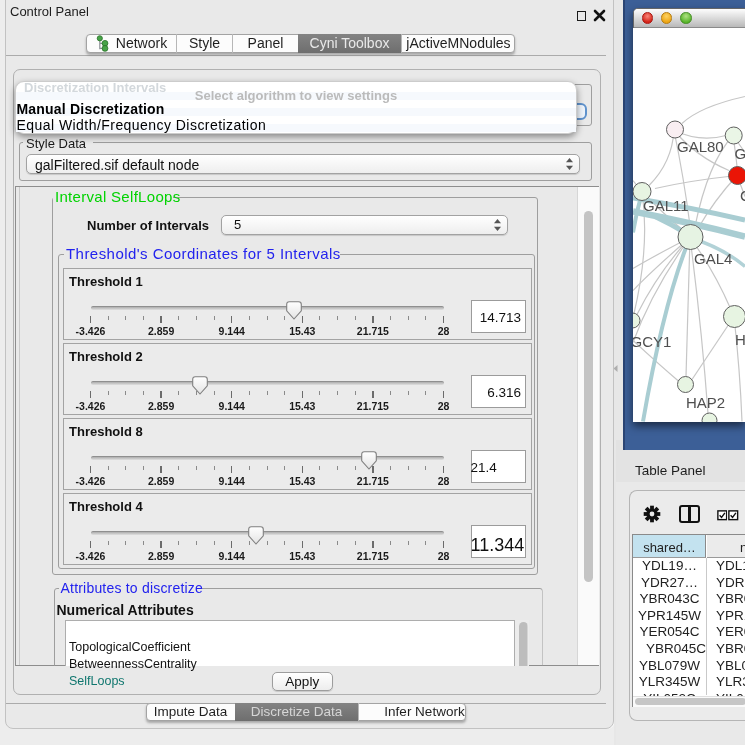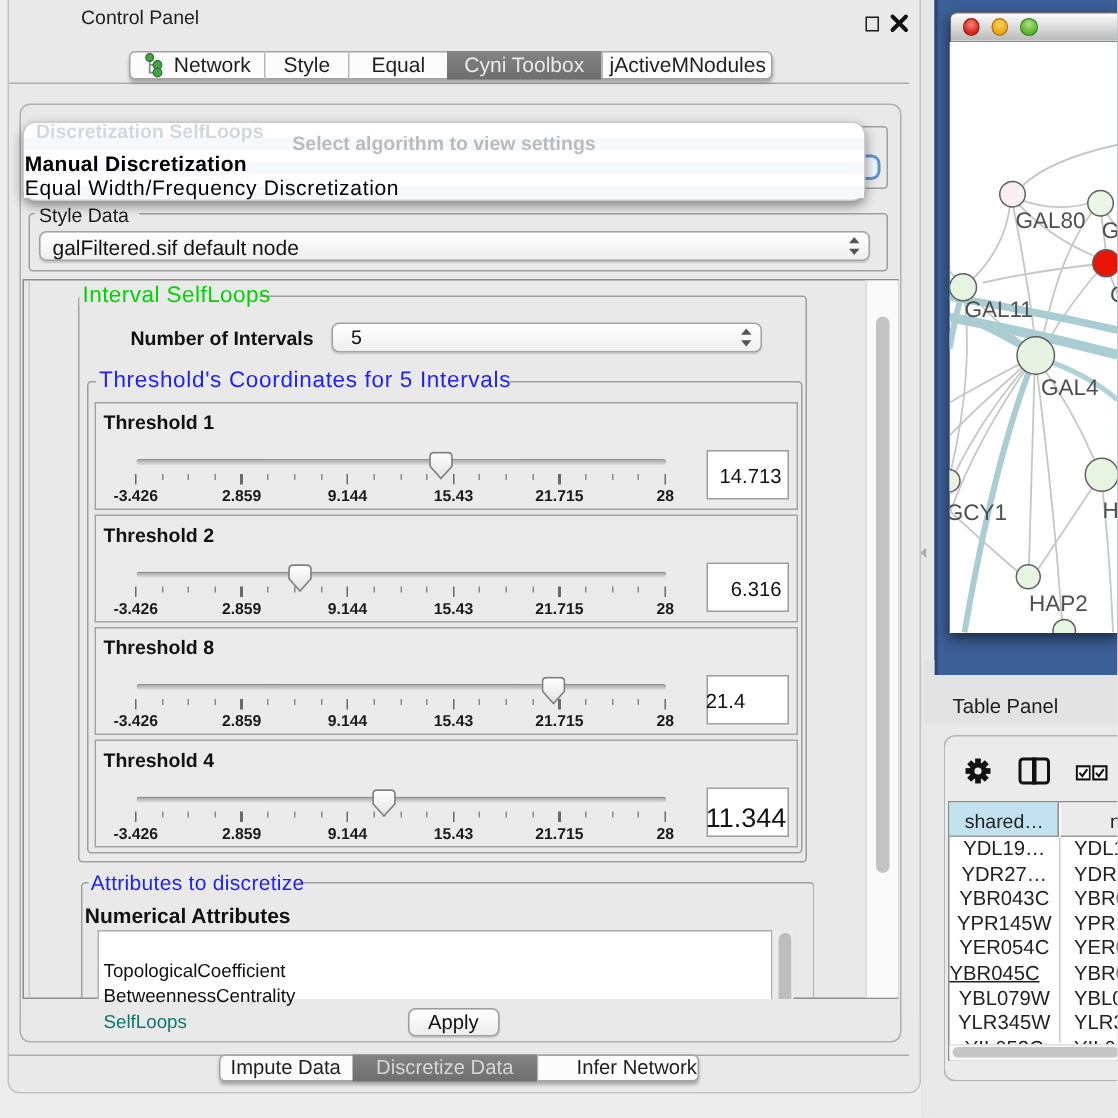--- a/index.html
+++ b/index.html
@@ -2,30 +2,30 @@
 <html><head><meta charset="utf-8"><style>
 
 * { margin:0; padding:0; box-sizing:border-box; }
 html,body { width:745px; height:745px; overflow:hidden; }
 body { font-family:"Liberation Sans",sans-serif; background:#ededed; position:relative; }
 .t { position:absolute; white-space:nowrap; }
 
 </style></head><body>
 <div style="position:absolute;left:4.5px;top:-8px;width:609px;height:737px;background:#e9e9e9;border:1px solid #c2c2c2;border-radius:8px;box-shadow:1px 0 0 #f7f7f7;"></div>
 <div style="position:absolute;left:613.5px;top:0px;width:9.5px;height:745px;background:#e7e7e7;"></div>
-<div class="t" style="position:absolute;left:10px;top:4px;width:200px;height:16px;font-size:13px;color:#1d1d1d;margin-left:44px;">Control Panel</div>
+<div class="t" style="position:absolute;left:10px;top:4px;width:200px;height:16px;font-size:13px;color:#1d1d1d;">Control Panel</div>
 <div style="position:absolute;left:576.5px;top:11px;width:9.5px;height:9.5px;border:1.5px solid #1a1a1a;background:transparent;"></div>
 <svg style="position:absolute;left:593px;top:9px" width="13" height="13" viewBox="0 0 13 13">
     <path d="M2 2 L11 11 M11 2 L2 11" stroke="#111" stroke-width="2.6" stroke-linecap="round"></path>
   </svg>
 <div style="position:absolute;left:6px;top:55px;width:600px;height:1px;background:#ababab;"></div>
 <div style="position:absolute;left:86px;top:33.5px;width:429px;height:19px;border:1px solid #a3a3a3;border-radius:4px;background:#fcfcfc;box-shadow:0 2px 2.5px rgba(0,0,0,0.28);"></div>
 <div style="position:absolute;left:86px;top:33.5px;width:90px;height:19px;display:flex;align-items:center;justify-content:center;font-size:14px;padding-left:21px;color:#1f1f1f;border-radius:4px 0 0 4px;">Network</div>
 <div style="position:absolute;left:176px;top:33.5px;width:56px;height:19px;display:flex;align-items:center;justify-content:center;font-size:14px;color:#1f1f1f;border-left:1px solid #b7b7b7;">Style</div>
-<div style="position:absolute;left:232px;top:33.5px;width:66px;height:19px;display:flex;align-items:center;justify-content:center;font-size:14px;color:#1f1f1f;border-left:1px solid #b7b7b7;">Equal</div>
+<div style="position:absolute;left:232px;top:33.5px;width:66px;height:19px;display:flex;align-items:center;justify-content:center;font-size:14px;color:#1f1f1f;border-left:1px solid #b7b7b7;">Panel</div>
 <div style="position:absolute;left:298px;top:33.5px;width:103px;height:19px;display:flex;align-items:center;justify-content:center;font-size:14px;background:linear-gradient(#838383,#6e6e6e);color:#e9e9e9;">Cyni Toolbox</div>
 <div style="position:absolute;left:401px;top:33.5px;width:114px;height:19px;display:flex;align-items:center;justify-content:center;font-size:14px;color:#1f1f1f;border-radius:0 4px 4px 0;border-left:1px solid #b7b7b7;">jActiveMNodules</div>
 <svg style="position:absolute;left:93px;top:33.5px" width="16" height="19" viewBox="0 0 16 19">
     <path d="M6.8 4.3 V15.2 M6.8 9.3 H12 M6.8 14.4 H12" stroke="#8a8f94" stroke-width="1.2" fill="none"></path>
     <circle cx="6.8" cy="4.3" r="2.6" fill="#47a347" stroke="#2a712a" stroke-width="0.8"></circle>
     <circle cx="12" cy="9.3" r="2.9" fill="#47a347" stroke="#2a712a" stroke-width="0.8"></circle>
     <circle cx="12" cy="14.4" r="2.9" fill="#47a347" stroke="#2a712a" stroke-width="0.8"></circle>
   </svg>
 <div style="position:absolute;left:13px;top:69px;width:588px;height:626px;background:#e9e9e9;border:1px solid #b0b0b0;border-radius:7px;"></div>
 <div style="position:absolute;left:19px;top:84px;width:573px;height:42px;border:1px solid #9e9e9e;border-radius:3px;"></div>
@@ -229,21 +229,21 @@
 <div style="position:absolute;left:271.5px;top:672px;width:61.5px;height:19px;background:linear-gradient(#ffffff,#ededed);border:1px solid #9d9d9d;border-radius:5px;font-size:13.5px;color:#111;display:flex;align-items:center;justify-content:center;box-shadow:0 1px 1px rgba(0,0,0,0.15);">Apply</div>
 <div style="position:absolute;left:6px;top:702.5px;width:600px;height:1px;background:#ababab;"></div>
 <div style="position:absolute;left:146px;top:702.5px;width:320px;height:18.5px;border:1px solid #a3a3a3;border-radius:4px;background:#fcfcfc;box-shadow:0 2px 2.5px rgba(0,0,0,0.28);"></div>
 <div style="position:absolute;left:146px;top:702.5px;width:89px;height:18.5px;display:flex;align-items:center;justify-content:center;font-size:13.5px;color:#1f1f1f;border-radius:4px 0 0 4px;">Impute Data</div>
 <div style="position:absolute;left:235px;top:702.5px;width:123px;height:18.5px;display:flex;align-items:center;justify-content:center;font-size:13.5px;background:linear-gradient(#838383,#6e6e6e);color:#d6d6d6;">Discretize Data</div>
 <div style="position:absolute;left:358px;top:702.5px;width:108px;height:18.5px;display:flex;align-items:center;justify-content:center;font-size:13.5px;color:#1f1f1f;border-radius:0 4px 4px 0;border-left:1px solid #b7b7b7;padding-left:24px;">Infer Network</div>
 <div style="position:absolute;left:15px;top:81px;width:562px;height:52.5px;background:#ffffff;border-radius:9px;box-shadow:0 3px 7px rgba(0,0,0,0.42);border:1px solid #cccccc;"></div>
 <div style="position:absolute;left:16px;top:92px;width:560px;height:8px;background:#f6f9fd;"></div>
 <div style="position:absolute;left:16px;top:108px;width:560px;height:8px;background:#f6f9fd;"></div>
 <div style="position:absolute;left:16px;top:124px;width:560px;height:8px;background:#f6f9fd;"></div>
-<div class="t" style="position:absolute;left:24px;top:80px;width:240px;height:14px;font-size:13px;font-weight:bold;color:#d3d8dc;">Discretization SelfLoops</div>
+<div class="t" style="position:absolute;left:24px;top:80px;width:240px;height:14px;font-size:13px;font-weight:bold;color:#d3d8dc;">Discretization Intervals</div>
 <div style="position:absolute;left:15px;top:87.5px;width:562px;height:16px;font-size:13px;font-weight:bold;color:#bbbbbb;text-align:center;">Select algorithm to view settings</div>
 <div class="t" style="position:absolute;left:16.5px;top:101px;width:420px;height:15px;font-size:14px;font-weight:bold;color:#000;letter-spacing:0.2px;">Manual Discretization</div>
 <div class="t" style="position:absolute;left:16.5px;top:117px;width:420px;height:15px;font-size:14px;color:#000;letter-spacing:0.45px;">Equal Width/Frequency Discretization</div>
 <div style="position:absolute;left:623px;top:0px;width:122px;height:449.5px;background:#3c5f97;border-left:2px solid #2b4574;"></div>
 <div style="position:absolute;left:632.5px;top:8px;width:112.5px;height:413.5px;background:#ffffff;border:1px solid #666;border-right:none;border-radius:5px 0 0 0;box-shadow:0 4px 9px rgba(0,0,0,0.55);"></div>
 <div style="position:absolute;left:633.5px;top:9px;width:111.5px;height:18.5px;background:linear-gradient(#fdfdfd,#b9b9b9);border-bottom:1px solid #8a8a8a;border-radius:4px 0 0 0;"></div>
 <div style="position:absolute;left:641.75px;top:12px;width:11.5px;height:11.5px;border-radius:50%;background:radial-gradient(circle at 50% 32%, #f9867a, #d42317 72%);border:0.5px solid #a81712;"></div>
 <div style="position:absolute;left:660.75px;top:12px;width:11.5px;height:11.5px;border-radius:50%;background:radial-gradient(circle at 50% 32%, #fdd263, #eda513 72%);border:0.5px solid #b37b10;"></div>
 <div style="position:absolute;left:680.25px;top:12px;width:11.5px;height:11.5px;border-radius:50%;background:radial-gradient(circle at 50% 32%, #b0e183, #57b529 72%);border:0.5px solid #3f8a1e;"></div>
 <svg style="position:absolute;left:633px;top:27.5px" width="112" height="394" viewBox="633 27.5 112 394">
@@ -332,21 +332,21 @@
 <div style="position:absolute;left:633px;top:558.0px;width:73px;height:16.6px;font-size:13.5px;color:#222;text-align:center;line-height:16.6px;">YDL19…</div>
 <div class="t" style="position:absolute;left:716px;top:558.0px;width:40px;height:16.6px;font-size:13.5px;color:#222;line-height:16.6px;">YDL1</div>
 <div style="position:absolute;left:633px;top:574.6px;width:73px;height:16.6px;font-size:13.5px;color:#222;text-align:center;line-height:16.6px;">YDR27…</div>
 <div class="t" style="position:absolute;left:716px;top:574.6px;width:40px;height:16.6px;font-size:13.5px;color:#222;line-height:16.6px;">YDR2</div>
 <div style="position:absolute;left:633px;top:591.2px;width:73px;height:16.6px;font-size:13.5px;color:#222;text-align:center;line-height:16.6px;">YBR043C</div>
 <div class="t" style="position:absolute;left:716px;top:591.2px;width:40px;height:16.6px;font-size:13.5px;color:#222;line-height:16.6px;">YBR0</div>
 <div style="position:absolute;left:633px;top:607.8px;width:73px;height:16.6px;font-size:13.5px;color:#222;text-align:center;line-height:16.6px;">YPR145W</div>
 <div class="t" style="position:absolute;left:716px;top:607.8px;width:40px;height:16.6px;font-size:13.5px;color:#222;line-height:16.6px;">YPR1</div>
 <div style="position:absolute;left:633px;top:624.4px;width:73px;height:16.6px;font-size:13.5px;color:#222;text-align:center;line-height:16.6px;">YER054C</div>
 <div class="t" style="position:absolute;left:716px;top:624.4px;width:40px;height:16.6px;font-size:13.5px;color:#222;line-height:16.6px;">YER0</div>
-<div style="position:absolute;left:633px;top:641.0px;width:73px;height:16.6px;font-size:13.5px;color:#222;text-align:left;line-height:16.6px;text-decoration:underline;">YBR045C</div>
+<div style="position:absolute;left:633px;top:641.0px;width:73px;height:16.6px;font-size:13.5px;color:#222;text-align:right;line-height:16.6px;">YBR045C</div>
 <div class="t" style="position:absolute;left:716px;top:641.0px;width:40px;height:16.6px;font-size:13.5px;color:#222;line-height:16.6px;">YBR0</div>
 <div style="position:absolute;left:633px;top:657.6px;width:73px;height:16.6px;font-size:13.5px;color:#222;text-align:center;line-height:16.6px;">YBL079W</div>
 <div class="t" style="position:absolute;left:716px;top:657.6px;width:40px;height:16.6px;font-size:13.5px;color:#222;line-height:16.6px;">YBL0</div>
 <div style="position:absolute;left:633px;top:674.2px;width:73px;height:16.6px;font-size:13.5px;color:#222;text-align:center;line-height:16.6px;">YLR345W</div>
 <div class="t" style="position:absolute;left:716px;top:674.2px;width:40px;height:16.6px;font-size:13.5px;color:#222;line-height:16.6px;">YLR3</div>
 <div style="position:absolute;left:633px;top:690.8px;width:112px;height:5px;overflow:hidden;">
     <div style="position:absolute;left:0px;top:0px;width:73px;font-size:13.5px;color:#222;text-align:center;">YIL052C</div>
     <div style="position:absolute;left:83px;top:0px;font-size:13.5px;color:#222;">YIL0</div>
   </div>
 <div style="position:absolute;left:706px;top:558px;width:1px;height:137px;background:#c9c9c9;"></div>

